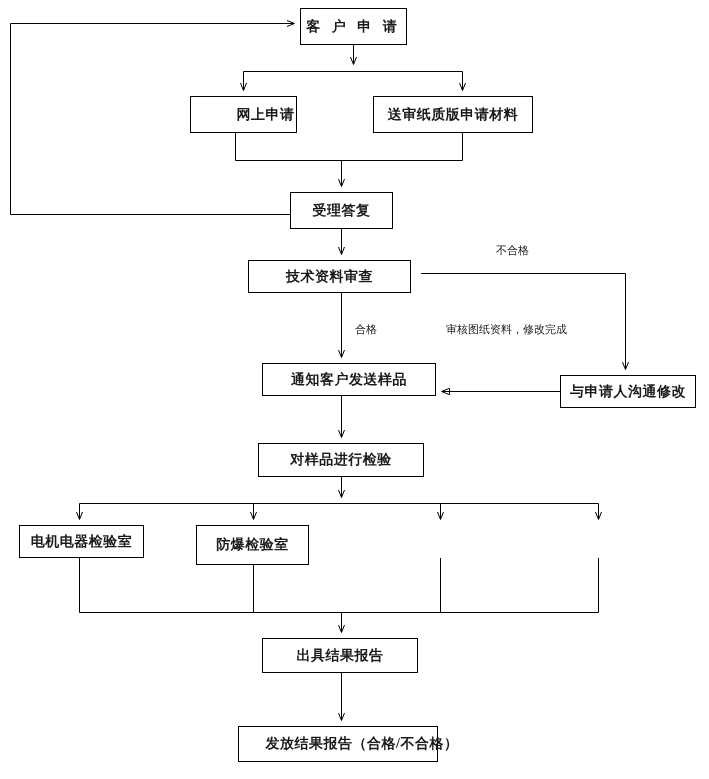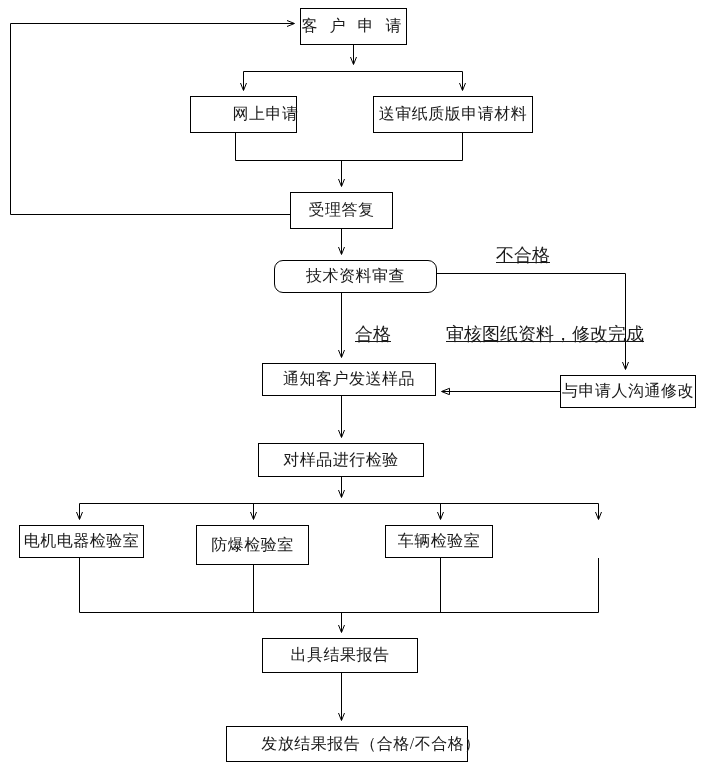--- a/index.html
+++ b/index.html
@@ -16,37 +16,37 @@
     overflow: hidden;
   }
   .node {
     position: absolute;
     box-sizing: border-box;
     border: 1px solid #000000;
     background: #ffffff;
     display: flex;
     align-items: center;
     justify-content: center;
-    font-size: 16px;
+    font-size: 14px;
     color: #1a1a1a;
     letter-spacing: 0.5px;
     white-space: nowrap;
     z-index: 3;
+    font-weight: bold;
   }
   .node.wide-space {
     letter-spacing: 4px;
   }
   .edge-label {
     position: absolute;
-    font-size: 18px;
+    font-size: 11px;
     color: #1a1a1a;
     white-space: nowrap;
     background: transparent;
     z-index: 4;
-    text-decoration: underline;
   }
   svg.links {
     position: absolute;
     left: 0;
     top: 0;
     width: 709px;
     height: 779px;
     z-index: 1;
     pointer-events: none;
   }
@@ -109,38 +109,37 @@
   </svg>
 
   <div class="node wide-space" style="left:300px; top:8px; width:107px; height:37px;">客 户 申 请</div>
 
   <div class="node" style="left:190px; top:96px; width:107px; height:37px;padding-left:44px;">网上申请</div>
 
   <div class="node" style="left:373px; top:96px; width:160px; height:37px;">送审纸质版申请材料</div>
 
   <div class="node" style="left:290px; top:192px; width:103px; height:37px;">受理答复</div>
 
-  <div class="node" style="left:274px; top:260px; width:163px; height:33px;border-radius:9px;">技术资料审查</div>
+  <div class="node" style="left:248px; top:260px; width:163px; height:33px;">技术资料审查</div>
 
   <div class="node" style="left:262px; top:363px; width:174px; height:33px;text-align:center;">通知客户发送样品</div>
 
   <div class="node" style="left:560px; top:375px; width:136px; height:33px;">与申请人沟通修改</div>
 
   <div class="node" style="left:258px; top:443px; width:166px; height:34px;">对样品进行检验</div>
 
   <div class="node" style="left:19px; top:525px; width:125px; height:33px;">电机电器检验室</div>
 
   <div class="node" style="left:196px; top:525px; width:113px; height:40px;">防爆检验室</div>
 
-  <div class="node" style="left:385px; top:525px; width:108px; height:33px;">车辆检验室</div>
 
 
   <div class="node" style="left:262px; top:638px; width:156px; height:35px;">出具结果报告</div>
 
-  <div class="node" style="left:226px; top:726px; width:242px; height:36px;padding-left:48px;">发放结果报告（合格/不合格）</div>
+  <div class="node" style="left:238px; top:726px; width:200px; height:36px;padding-left:48px;">发放结果报告（合格/不合格）</div>
 
   <div class="edge-label" style="left:496px; top:243px;">不合格</div>
 
   <div class="edge-label" style="left:355px; top:322px;">合格</div>
 
   <div class="edge-label" style="left:434px; top:322px;margin-left:12px;">审核图纸资料，修改完成</div>
 
 </div>
 
 </body></html>

